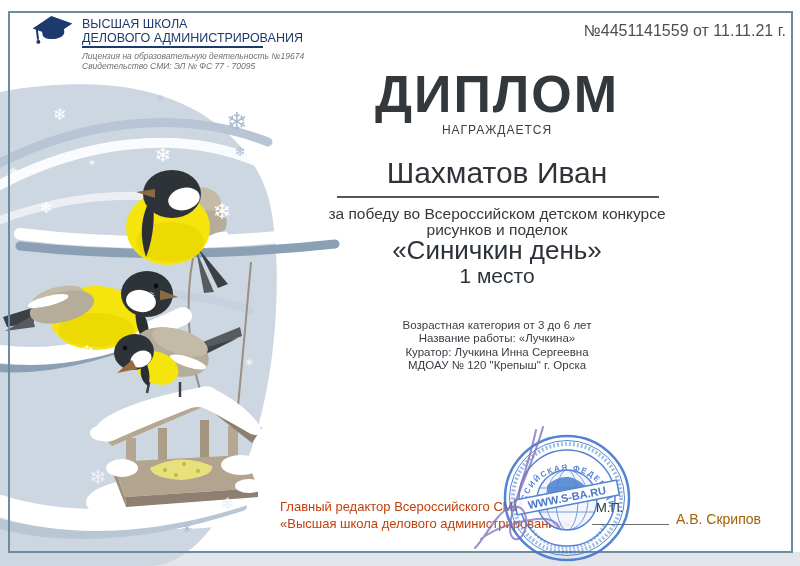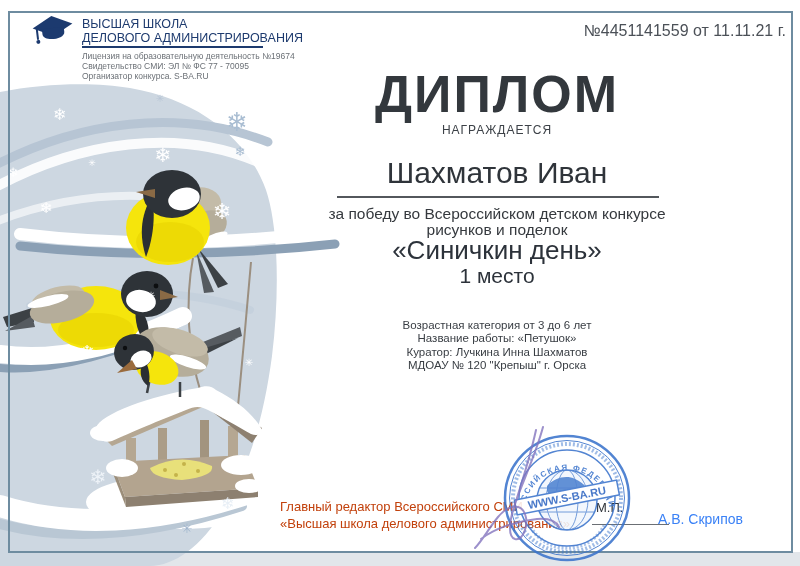--- a/index.html
+++ b/index.html
@@ -7,38 +7,38 @@
         font-family:"Liberation Sans",sans-serif;color:#35393e;}
   .abs{position:absolute;}
   
   #bottom-strip{left:0;top:552px;width:800px;height:14px;background:#e2e6ea;}
   #frame{left:8px;top:11px;width:781px;height:538px;border:2px solid #6e8ca0;z-index:3;}
   
   #logo-cap{left:31px;top:13px;width:44px;height:38px;z-index:4;}
   #org-name{left:82px;top:17px;width:230px;font-weight:normal;font-size:12.5px;line-height:14px;
             color:#1d3a6e;z-index:4;}
   #org-underline{left:82px;top:46px;width:181px;height:2px;background:#1d3a6e;z-index:4;}
-  #org-license{left:82px;top:51px;width:240px;font-size:8.5px;line-height:7.6px;color:#6b7076;z-index:4;}
+  #org-license{left:82px;top:51px;width:240px;font-size:8.5px;line-height:7.6px;color:#6b7076;z-index:4;font-style:italic;}
   #org-license div{margin-top:0;line-height:7.4px;padding-top:0;height:7.4px;}
   #doc-number{left:560px;top:22px;width:226px;text-align:right;font-size:16px;color:#4b5057;z-index:4;}
   
   .center-col{left:197px;width:600px;text-align:center;z-index:4;}
   #title{top:64px;font-size:52px;font-weight:bold;letter-spacing:2px;color:#33383d;}
   #subtitle{top:123px;font-size:12px;letter-spacing:1px;color:#3c4147;}
   #recipient{top:156px;font-size:30px;color:#2f343a;}
   #name-underline{left:337px;top:196px;width:322px;height:2px;background:#53575c;z-index:4;}
   #reason1{top:205px;font-size:15.5px;}
   #reason2{top:221px;font-size:15.5px;}
   #contest{top:235px;font-size:26px;color:#2c323a;}
   #place{top:264px;font-size:21px;color:#2c323a;}
   #details{top:290px;font-size:11.5px;line-height:13.4px;color:#383d43;margin-top:29px;}
   
   #signer-role{left:280px;top:499px;width:330px;font-size:13px;line-height:16.5px;color:#c2410c;z-index:4;}
   #sig-line{left:592px;top:524px;width:77px;height:0;border-top:1.5px solid #6b6f74;z-index:4;}
-  #signer-name{left:658px;top:511px;font-size:14px;color:#3b82f6;z-index:4;}
+  #signer-name{left:676px;top:511px;font-size:14px;color:#a16207;z-index:4;}
   #seal-mark{left:596px;top:500px;font-size:13px;color:#2f343a;z-index:4;}
   #illustration{left:0;top:0;z-index:2;}
   #seal-area{left:455px;top:415px;z-index:6;}
   .flake{font-family:"DejaVu Sans",sans-serif;}
 </style>
 </head>
 <body>
 
 <div id="page">
 
@@ -188,37 +188,36 @@
     </g>
   </svg>
   <div class="abs" id="org-name">
     <div>ВЫСШАЯ ШКОЛА</div>
     <div>ДЕЛОВОГО АДМИНИСТРИРОВАНИЯ</div>
   </div>
   <div class="abs" id="org-underline"></div>
   <div class="abs" id="org-license">
     <div style="height:10px;line-height:10px">Лицензия на образовательную деятельность №19674</div>
     <div style="height:10px;line-height:10px">Свидетельство СМИ: ЭЛ № ФС 77 - 70095</div>
-    <div style="height:10px;line-height:10px">Организатор конкурса. S-BA.RU</div>
   </div>
 
   <div class="abs" id="doc-number">№4451141559 от 11.11.21 г.</div>
 
   <div class="abs center-col" id="title">ДИПЛОМ</div>
   <div class="abs center-col" id="recipient">Шахматов Иван</div>
   <div class="abs center-col" id="subtitle">НАГРАЖДАЕТСЯ</div>
   <div class="abs" id="name-underline"></div>
   <div class="abs center-col" id="reason1">за победу во Всероссийском детском конкурсе</div>
   <div class="abs center-col" id="contest">«Синичкин день»</div>
   <div class="abs center-col" id="reason2">рисунков и поделок</div>
   <div class="abs center-col" id="place">1 место</div>
   <div class="abs center-col" id="details">
     <div>Возрастная категория от 3 до 6 лет</div>
-    <div>Название работы: «Петушок»</div>
-    <div>Куратор: Лучкина Инна Шахматов</div>
+    <div>Название работы: «Лучкина»</div>
+    <div>Куратор: Лучкина Инна Сергеевна</div>
     <div>МДОАУ № 120 "Крепыш" г. Орска</div>
   </div>
 
   <div class="abs" id="signer-role">
     <div>Главный редактор Всероссийского СМИ</div>
     <div>«Высшая школа делового администрирования»</div>
   </div>
   <div class="abs" id="sig-line"></div>
   <div class="abs" id="signer-name">А.В. Скрипов</div>
   <div class="abs" id="seal-mark">М.П.</div>

